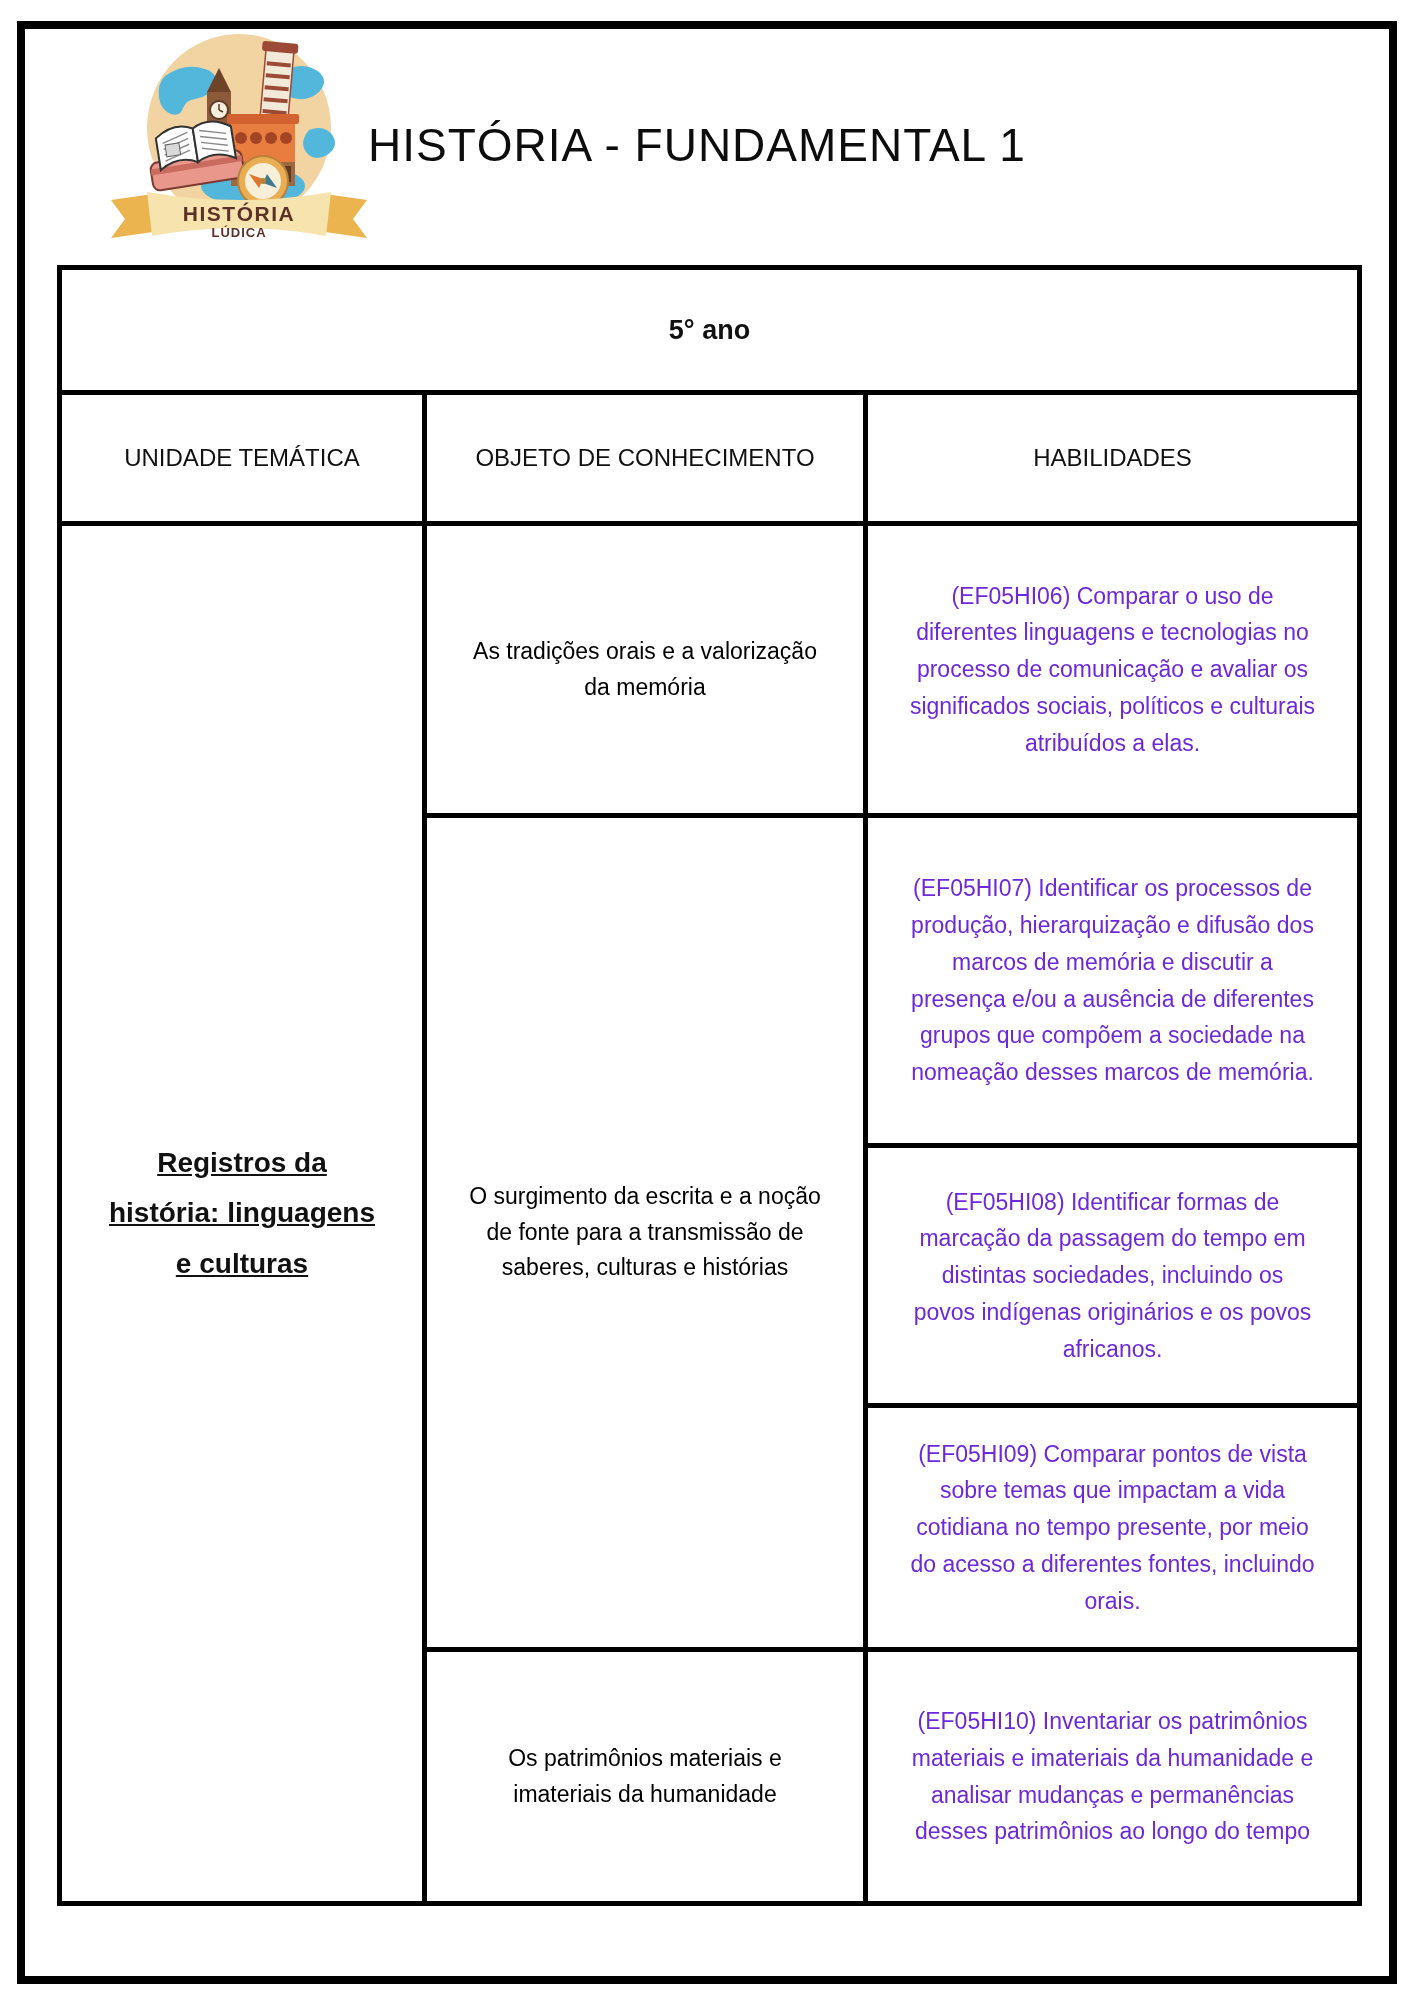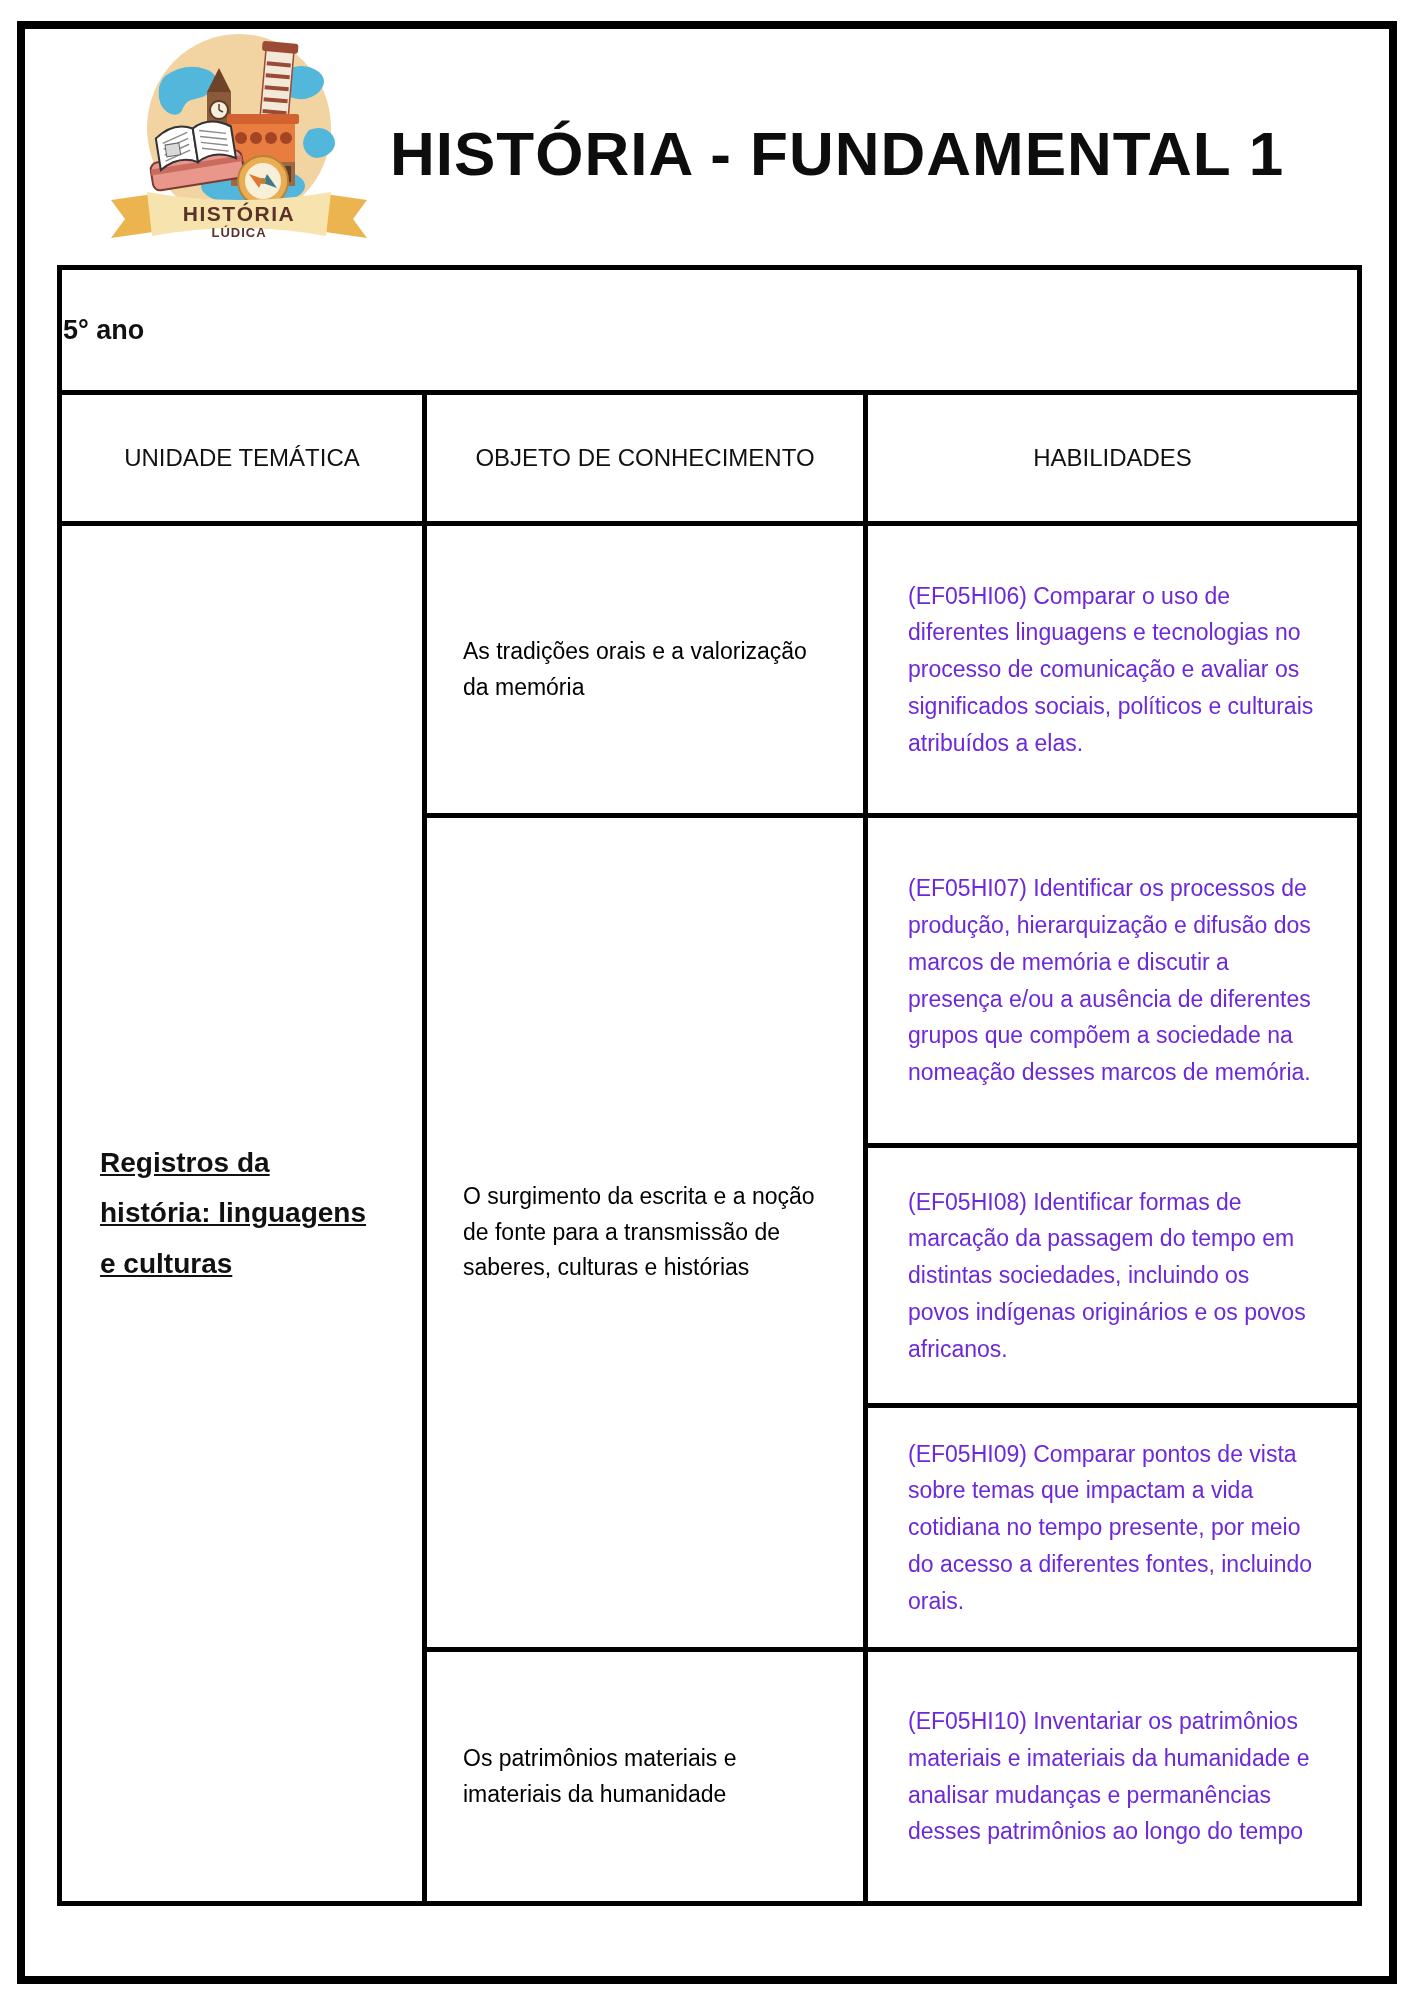--- a/index.html
+++ b/index.html
@@ -21,36 +21,37 @@
   .header{
     position:absolute;
     left:0;top:0;width:1414px;height:250px;
   }
   .logo{
     position:absolute;left:103px;top:28px;
     width:272px;height:218px;
   }
   .doc-title{
     position:absolute;
-    left:390px;top:118px;
-    font-size:62px;
-    font-weight:bold;
+    left:368px;top:118px;
+    font-size:46px;
+    font-weight:normal;
     letter-spacing:1px;
     color:#0d0d0d;
     white-space:nowrap;
   }
   table.curriculum{
     position:absolute;
     left:57px;top:265px;
     width:1300px;
     border-collapse:collapse;
     table-layout:fixed;
   }
   table.curriculum td, table.curriculum th{
     border:5px solid #000;
+    text-align:center;
     vertical-align:middle;
     box-sizing:border-box;
     background:#fff;
   }
   .grade-row td{
     height:125px;
     font-size:27px;
     font-weight:bold;
   }
   .col-head{

